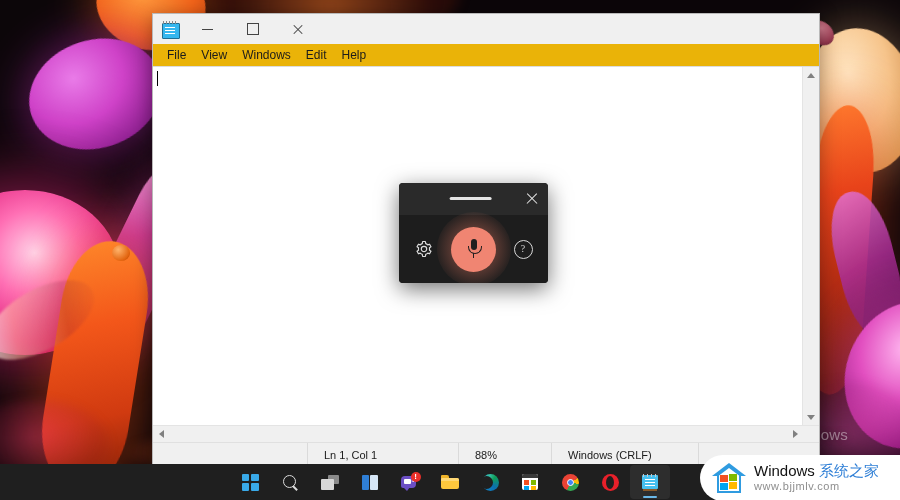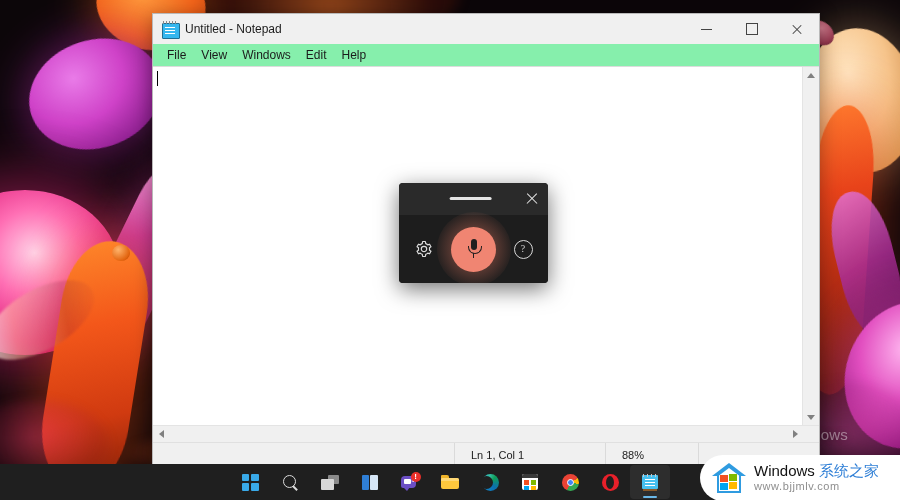--- a/index.html
+++ b/index.html
@@ -185,21 +185,21 @@
   .glyph-min { width: 11px; height: 1px; background: #444; }
   .glyph-max { width: 10px; height: 10px; border: 1px solid #444; }
   .glyph-close { position: relative; width: 11px; height: 11px; }
   .glyph-close:before, .glyph-close:after {
     content:''; position: absolute; left: 0; top: 5px; width: 12px; height: 1px; background: #444;
   }
   .glyph-close:before { transform: rotate(45deg); }
   .glyph-close:after  { transform: rotate(-45deg); }
 
   #np-menubar {
-    height: 22px; background: #86efac;
+    height: 22px; background: #eab308;
     display: flex; align-items: center;
     padding-left: 7px; flex: 0 0 auto;
   }
   .menu-item {
     font-size: 12px; color: #1b1b1b;
     padding: 2px 7px; margin-right: 1px;
   }
 
   #np-body {
     flex: 1 1 auto;
@@ -547,21 +547,20 @@
   <div id="notepad">
 
     <div id="np-titlebar">
       <div id="np-icon">
         <div class="pad"></div>
         <div class="ln l1"></div>
           <div class="ln l2"></div>
           <div class="ln l3"></div>
         <div class="rings"></div>
       </div>
-      <div id="np-title">Untitled - Notepad</div>
       <div class="win-btn">
         <div class="glyph-min"></div>
       </div>
       <div class="win-btn">
         <div class="glyph-max"></div>
       </div>
       <div class="win-btn close">
         <div class="glyph-close"></div>
       </div>
     </div>
@@ -596,20 +595,21 @@
       <div class="sb-arrow">
         <div class="tri-right"></div>
       </div>
       <div id="np-hs-corner"></div>
     </div>
 
     <div id="np-status">
       <div class="status-cell first"></div>
       <div class="status-cell pos">Ln 1, Col 1</div>
       <div class="status-cell zoom">88%</div>
+      <div class="status-cell eol">Windows (CRLF)</div>
       <div class="status-cell enc"></div>
     </div>
   </div>
 
   <div id="voice-panel">
     <div id="vp-header">
       <div id="vp-drag"></div>
       <div id="vp-close"></div>
     </div>
     <div id="vp-body">

